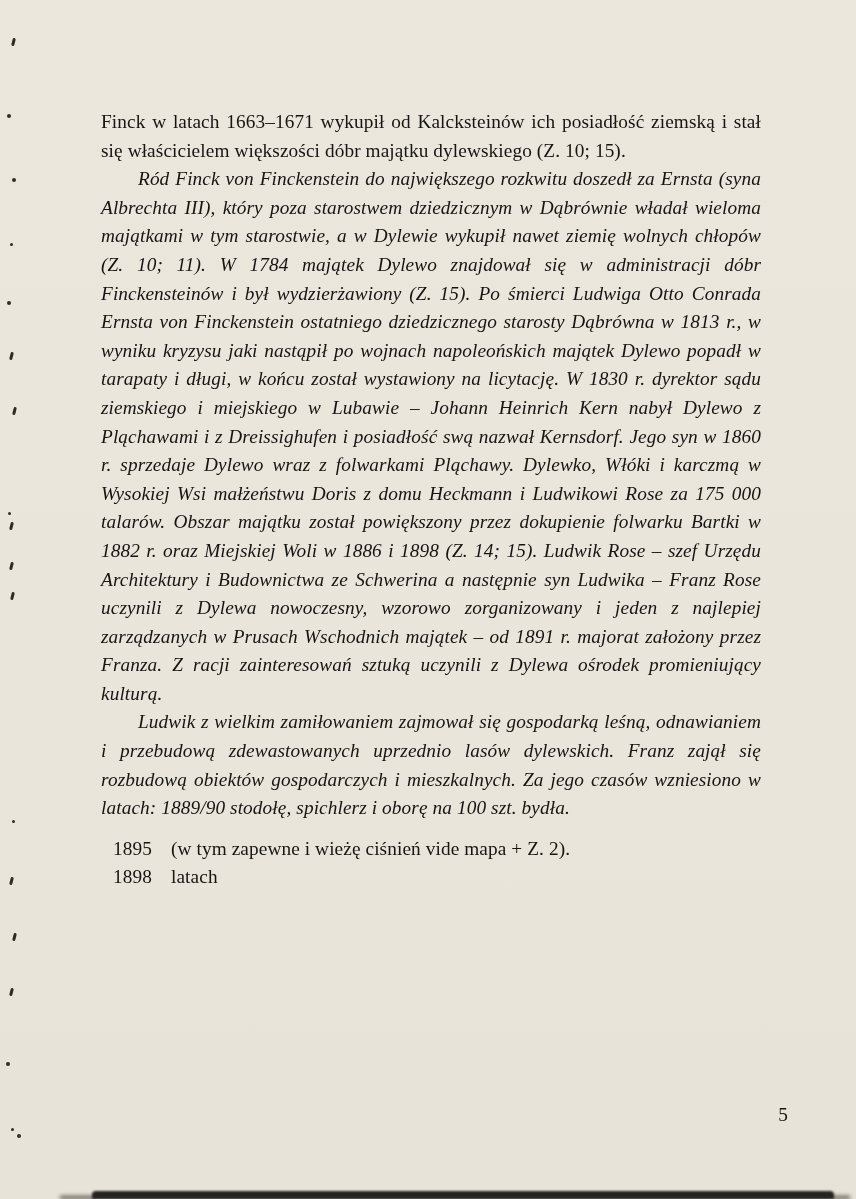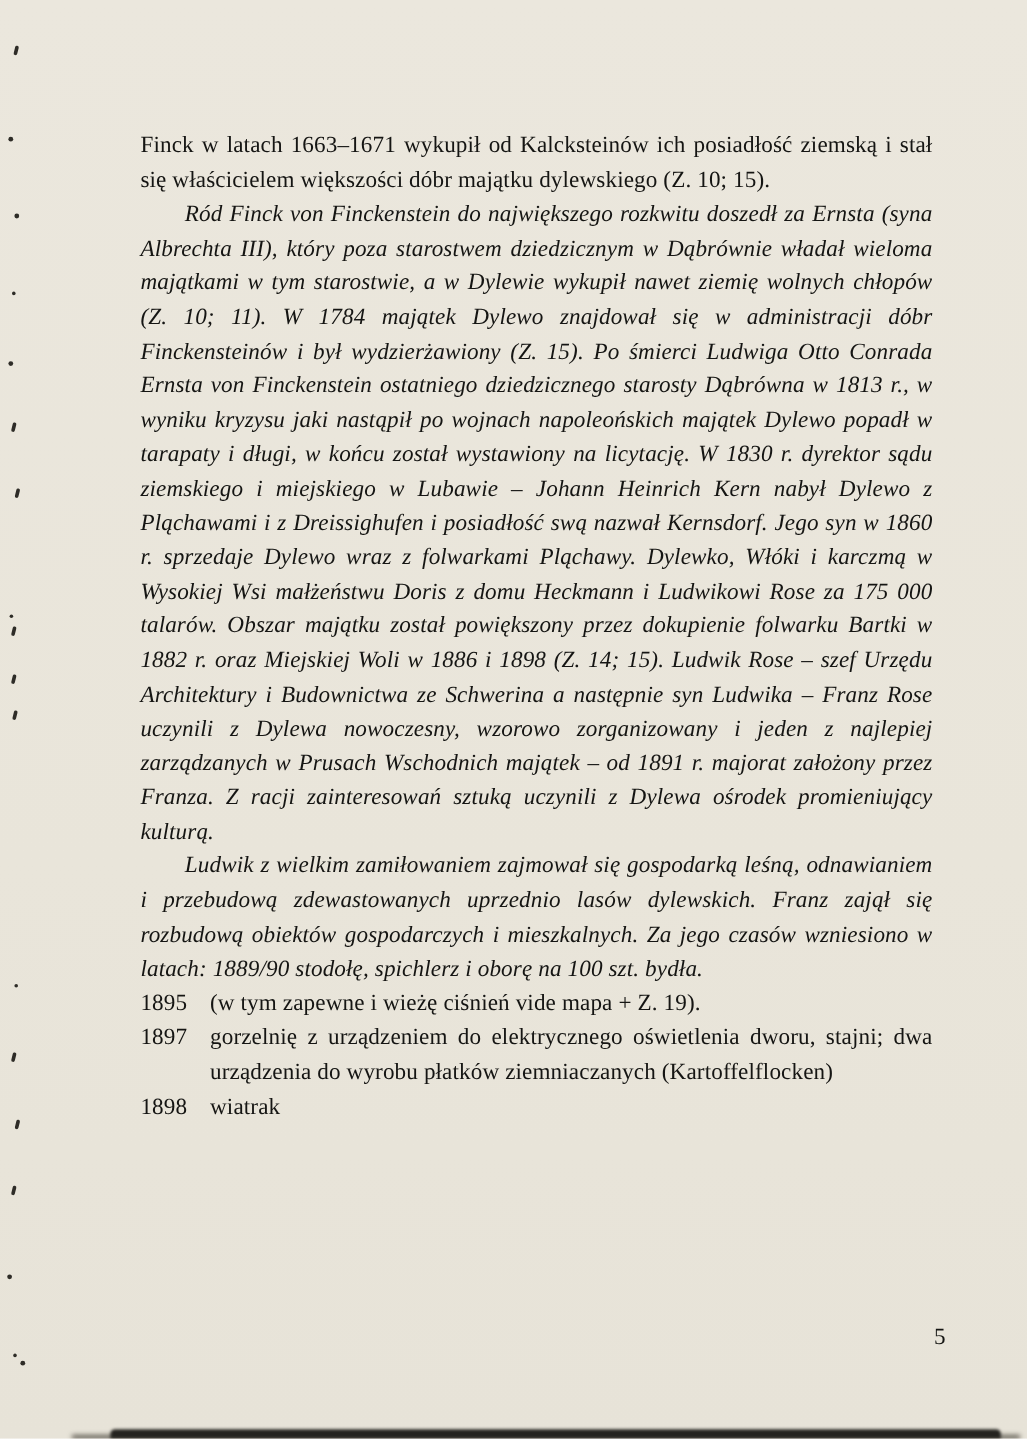--- a/index.html
+++ b/index.html
@@ -14,38 +14,38 @@
   }
   .scan-page {
     position: relative;
     width: 856px;
     height: 1199px;
     background: linear-gradient(180deg, #ebe7dd 0%, #e9e5da 60%, #e7e3d8 100%);
     overflow: hidden;
   }
   .text-block {
     position: absolute;
-    left: 117px;
+    left: 101px;
     top: 108px;
     width: 660px;
     color: #151513;
     font-size: 19.3px;
     line-height: 28.6px;
     text-align: justify;
     letter-spacing: 0.1px;
   }
   .para {
     margin: 0;
   }
   .para.indented {
     text-indent: 37px;
     font-style: italic;
   }
   .timeline {
-    margin: 0;
+    margin: 12px;
   }
   .timeline-entry {
     display: flex;
     align-items: flex-start;
   }
   .timeline-year {
     flex: 0 0 58px;
     text-align: left;
   }
   .timeline-text {
@@ -135,35 +135,29 @@
 
     <p class="para indented">Ród Finck von Finckenstein do największego rozkwitu doszedł za Ernsta (syna Albrechta III), który poza starostwem dziedzicznym w Dąbrównie władał wieloma majątkami w tym starostwie, a w Dylewie wykupił nawet ziemię wolnych chłopów (Z. 10; 11). W 1784 majątek Dylewo znajdował się w administracji dóbr Finckensteinów i był wydzierżawiony (Z. 15). Po śmierci Ludwiga Otto Conrada Ernsta von Finckenstein ostatniego dziedzicznego starosty Dąbrówna w 1813 r., w wyniku kryzysu jaki nastąpił po wojnach napoleońskich majątek Dylewo popadł w tarapaty i długi, w końcu został wystawiony na licytację. W 1830 r. dyrektor sądu ziemskiego i miejskiego w Lubawie – Johann Heinrich Kern nabył Dylewo z Pląchawami i z Dreissighufen i posiadłość swą nazwał Kernsdorf. Jego syn w 1860 r. sprzedaje Dylewo wraz z folwarkami Pląchawy. Dylewko, Włóki i karczmą w Wysokiej Wsi małżeństwu Doris z domu Heckmann i Ludwikowi Rose za 175 000 talarów. Obszar majątku został powiększony przez dokupienie folwarku Bartki w 1882 r. oraz Miejskiej Woli w 1886 i 1898 (Z. 14; 15). Ludwik Rose – szef Urzędu Architektury i Budownictwa ze Schwerina a następnie syn Ludwika – Franz Rose uczynili z Dylewa nowoczesny, wzorowo zorganizowany i jeden z najlepiej zarządzanych w Prusach Wschodnich majątek – od 1891 r. majorat założony przez Franza. Z racji zainteresowań sztuką uczynili z Dylewa ośrodek promieniujący kulturą.</p>
 
     <p class="para indented">Ludwik z wielkim zamiłowaniem zajmował się gospodarką leśną, odnawianiem i przebudową zdewastowanych uprzednio lasów dylewskich. Franz zajął się rozbudową obiektów gospodarczych i mieszkalnych. Za jego czasów wzniesiono w latach: 1889/90 stodołę, spichlerz i oborę na 100 szt. bydła.</p>
 
     <div class="timeline">
 
       <div class="timeline-entry">
         <div class="timeline-year">1895</div>
         <div class="timeline-text">
-          <p>(w tym zapewne i wieżę ciśnień vide mapa + Z. 19).</p>
+          <p>(w tym zapewne i wieżę ciśnień vide mapa + Z. 2).</p>
         </div>
       </div>
 
-      <div class="timeline-entry">
-        <div class="timeline-year">1897</div>
-        <div class="timeline-text">
-          <p>gorzelnię z urządzeniem do elektrycznego oświetlenia dworu, stajni; dwa urządzenia do wyrobu płatków ziemniaczanych (Kartoffelflocken)</p>
-        </div>
-      </div>
 
       <div class="timeline-entry">
         <div class="timeline-year">1898</div>
         <div class="timeline-text">
-          <p>wiatrak</p>
+          <p>latach</p>
         </div>
       </div>
 
     </div>
   </div>
 
   <div class="page-number">5</div>
 
   <div class="bottom-edge-fade"></div>
   <div class="bottom-edge"></div>

